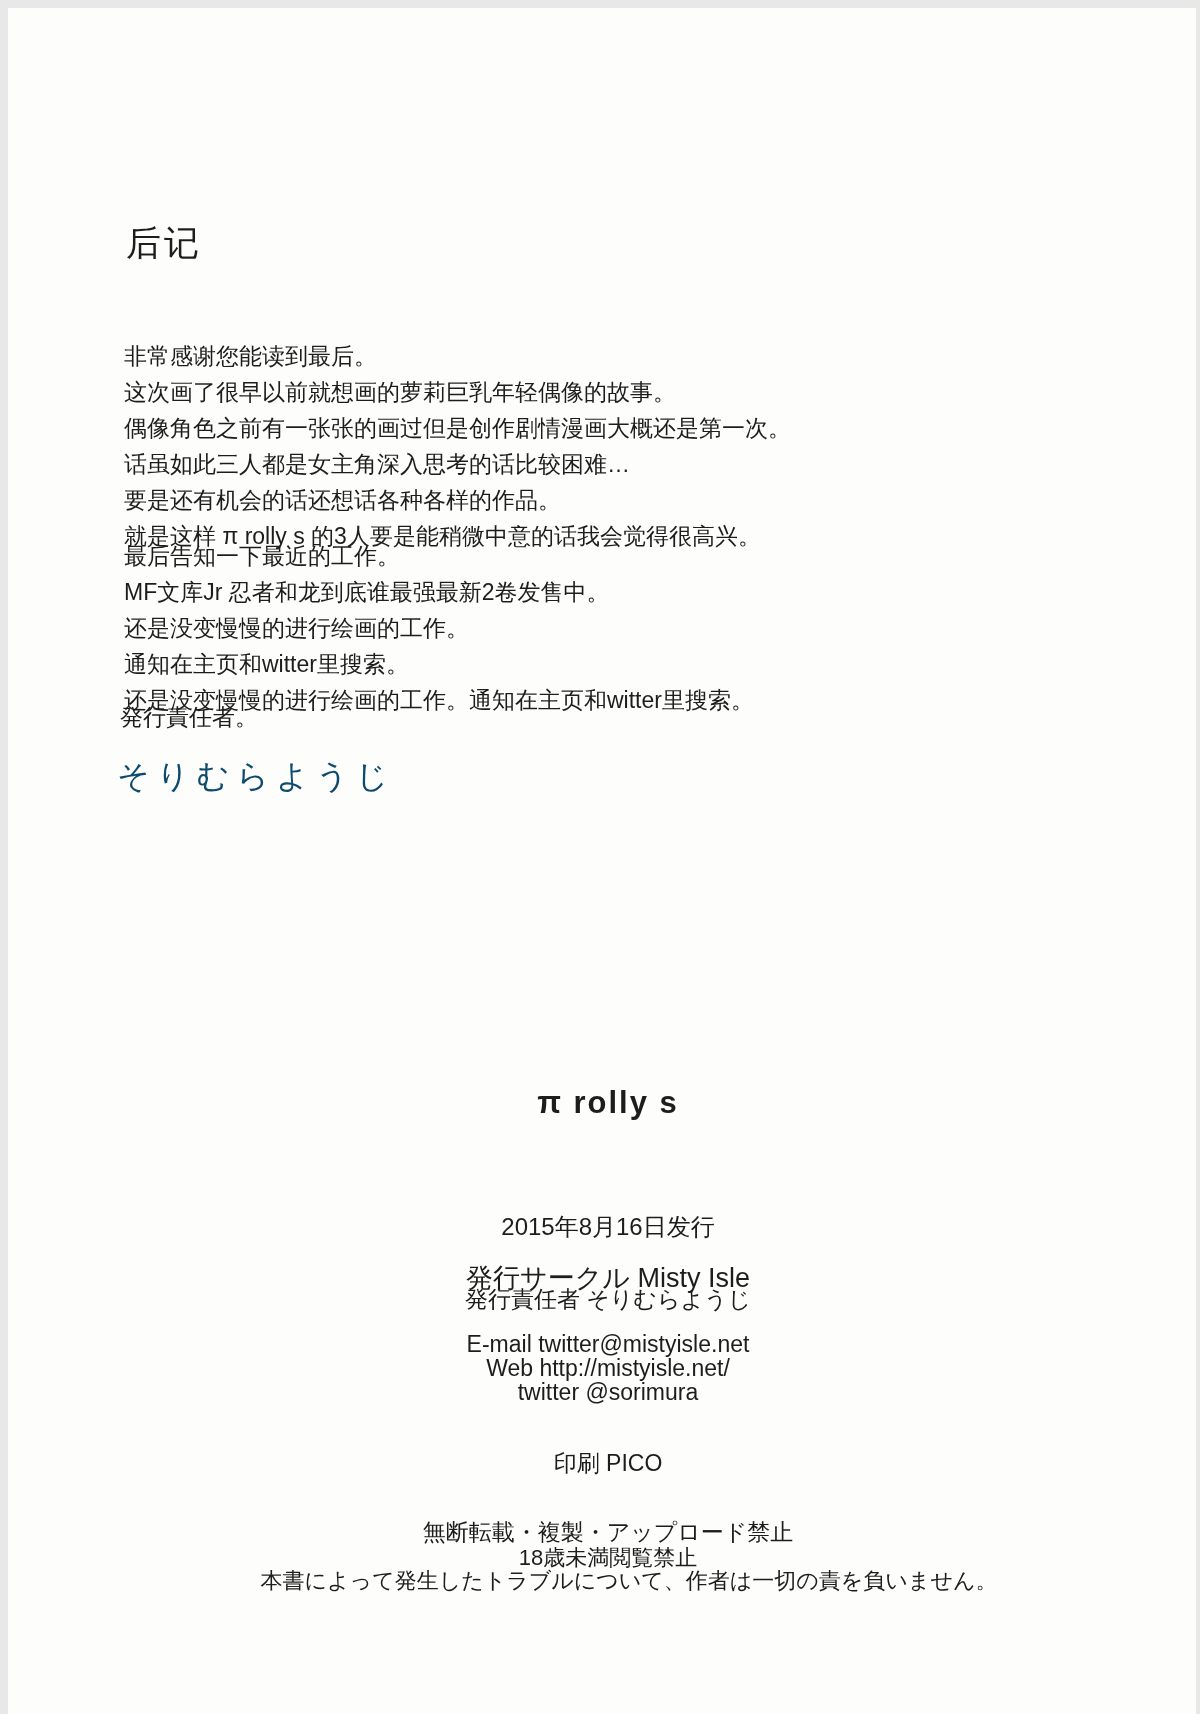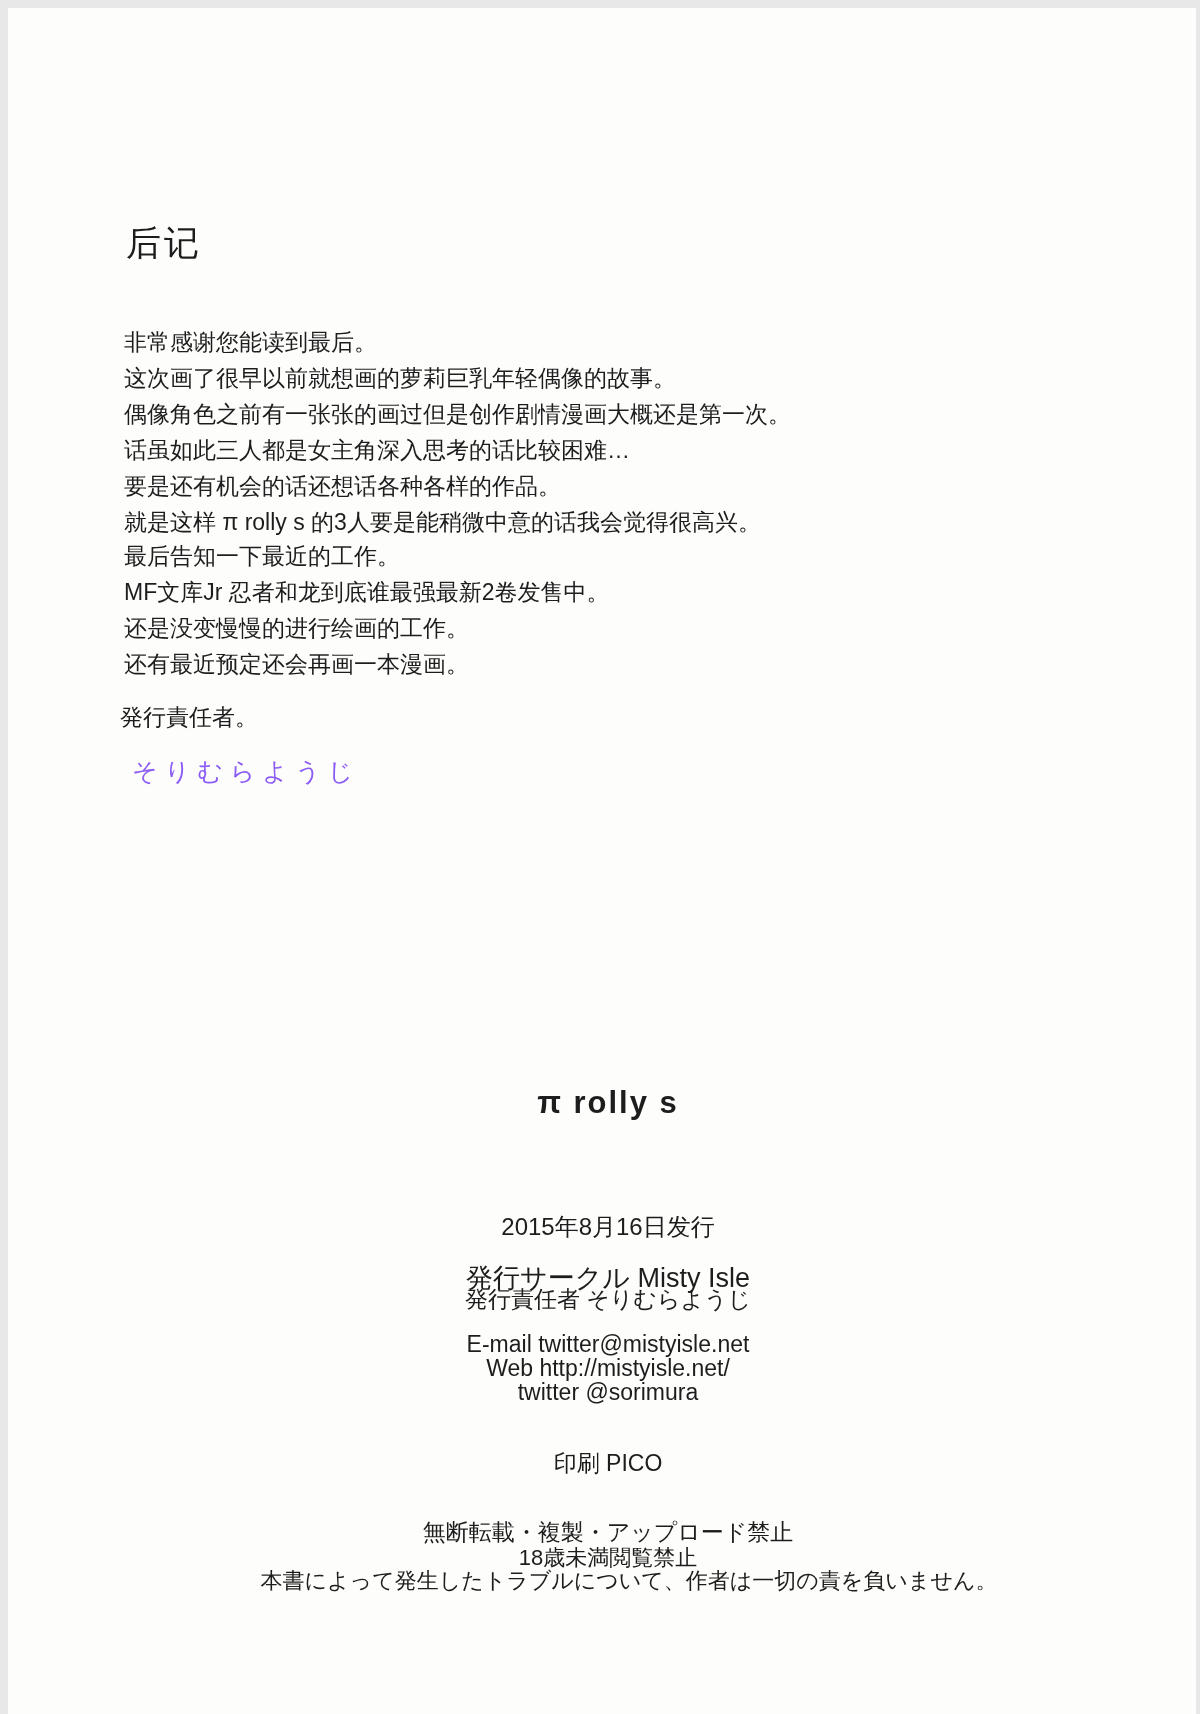--- a/index.html
+++ b/index.html
@@ -22,35 +22,35 @@
     font-weight: 500;
     letter-spacing: 3px;
   }
   .para {
     position: absolute;
     left: 108px;
     font-size: 23px;
     line-height: 28px;
     white-space: nowrap;
   }
-  .para-1 { top: 312px; }
+  .para-1 { top: 326px; }
   .para-2 { top: 526px; }
   .farewell {
     position: absolute;
     left: 108px;
     top: 690px;
     font-size: 23px;
   }
   .signature {
     position: absolute;
-    left: 120px;
+    left: 105px;
     top: 743px;
-    font-size: 25px;
+    font-size: 32px;
     letter-spacing: 7px;
-    color: #8b5cf6;
+    color: #0c4a6e;
   }
   .centered {
     position: absolute;
     left: 0;
     width: 100%;
     text-align: center;
     white-space: nowrap;
   }
   .extra-label   { top: 1027px; font-size: 28px; font-weight: 700; letter-spacing: 2px; }
   .book-title    { top: 1073px; font-size: 31px; font-weight: 700; letter-spacing: 2px; }
@@ -78,21 +78,22 @@
     <div>偶像角色之前有一张张的画过但是创作剧情漫画大概还是第一次。</div>
     <div>话虽如此三人都是女主角深入思考的话比较困难…</div>
     <div>要是还有机会的话还想话各种各样的作品。</div>
     <div>就是这样 π rolly s 的3人要是能稍微中意的话我会觉得很高兴。</div>
   </div>
 
   <div class="para para-2">
     <div>最后告知一下最近的工作。</div>
     <div>MF文库Jr 忍者和龙到底谁最强最新2卷发售中。</div>
     <div>还是没变慢慢的进行绘画的工作。</div>
-    <div>还有最近预定还会再画一本漫画。</div>
+    <div>通知在主页和witter里搜索。</div>
+    <div>还是没变慢慢的进行绘画的工作。通知在主页和witter里搜索。</div>
   </div>
 
   <div class="farewell">発行責任者。</div>
 
   <div class="signature">そりむらようじ</div>
 
 
   <div class="centered book-title">π rolly s</div>
 
   <div class="centered publish-date">2015年8月16日发行</div>

